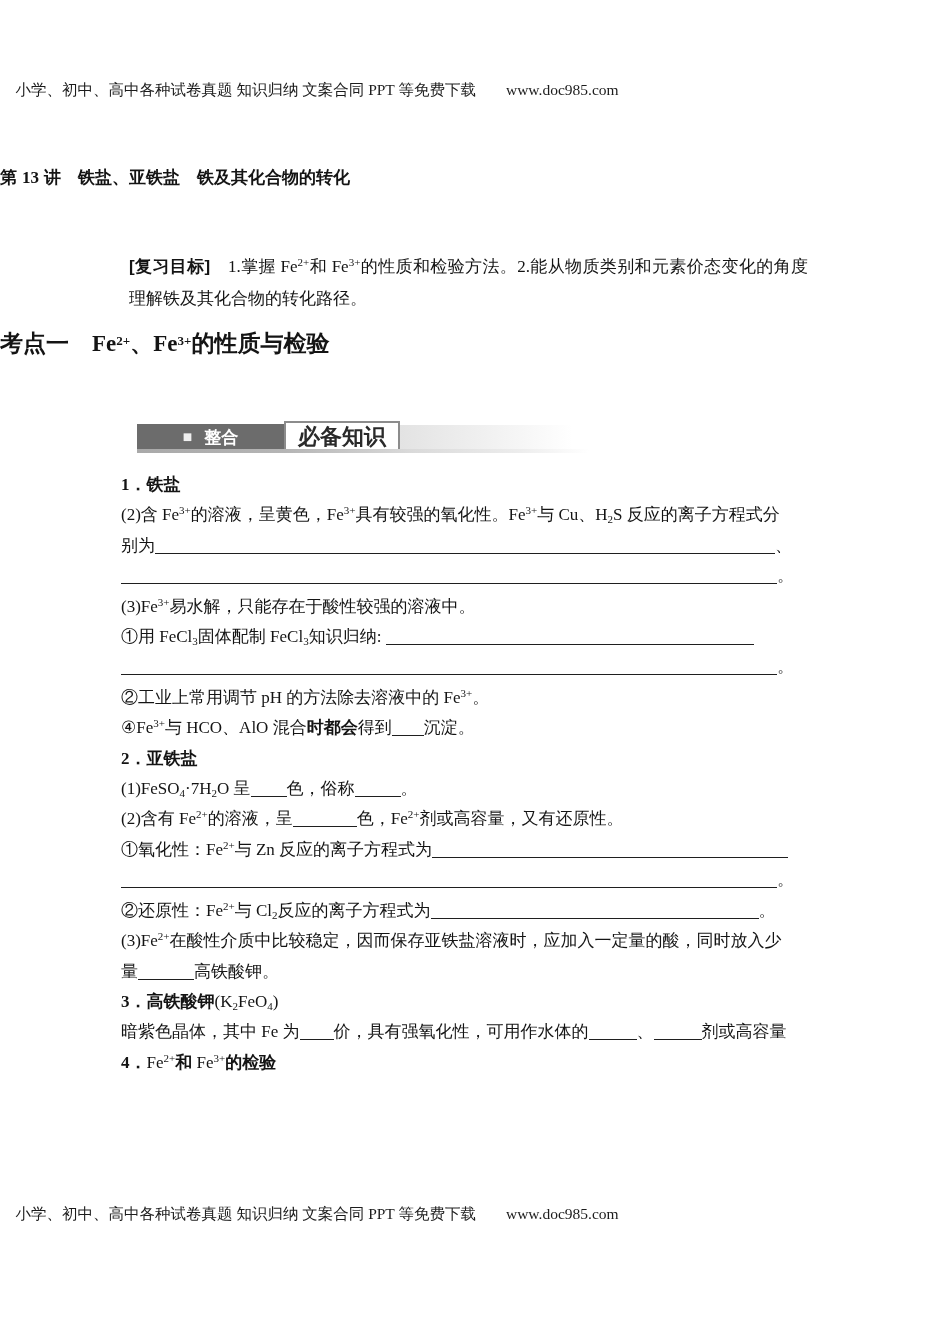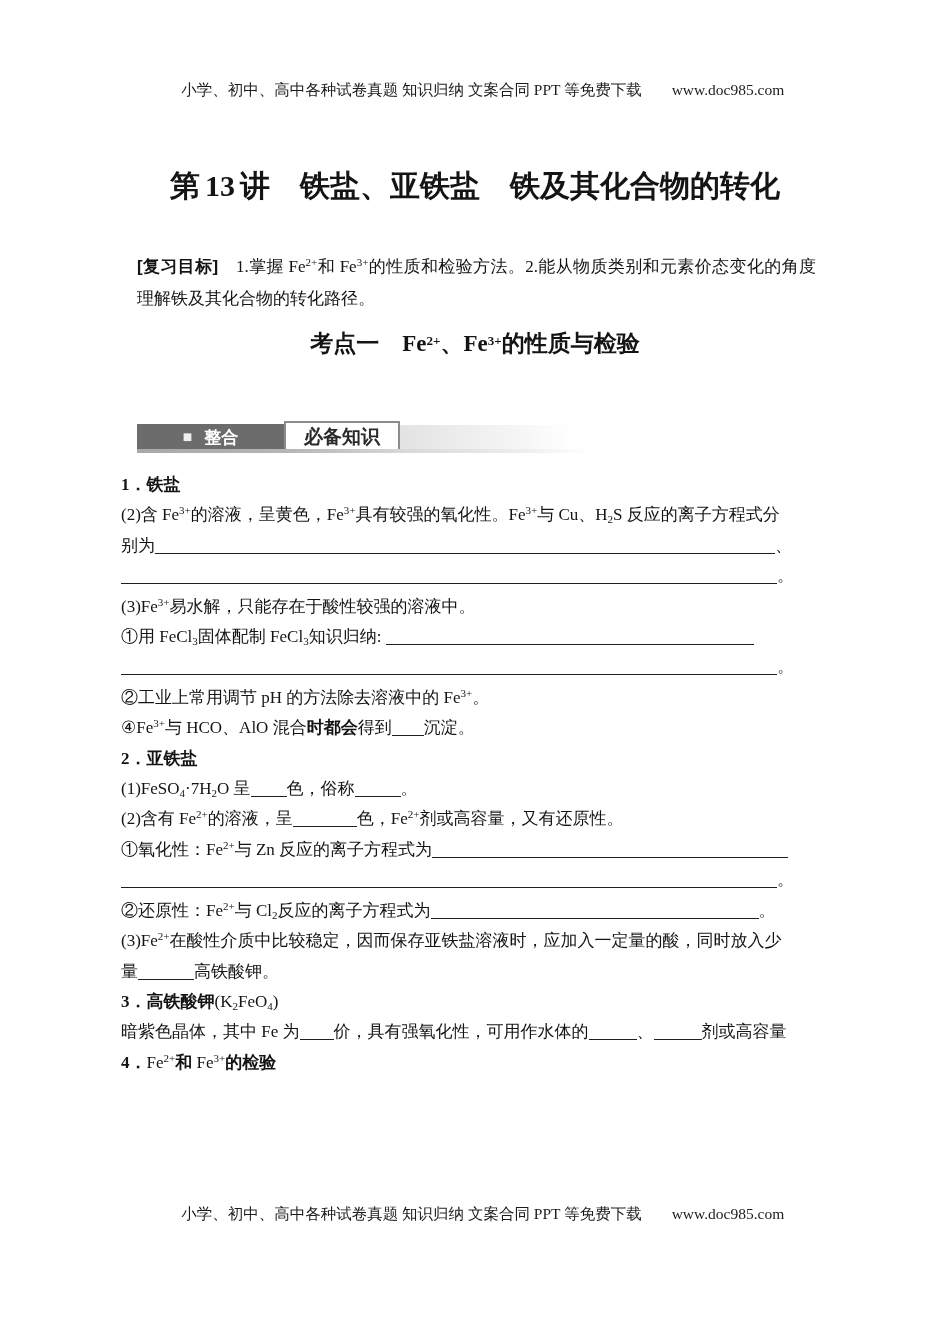--- a/index.html
+++ b/index.html
@@ -1,44 +1,44 @@
 <!DOCTYPE html>
 <html><head>
 <meta charset="utf-8">
 <style>
   html,body{margin:0;padding:0;background:#ffffff;}
   .page{
     position:relative;width:950px;height:1344px;background:#ffffff;overflow:hidden;
     font-family:"Liberation Serif","DejaVu Serif",serif;color:#141414;
   }
-  .center-line{position:absolute;left:0;width:100%;text-align:center;white-space:pre;}
+  .center-line{position:absolute;left:0;width:100%;text-align:left;white-space:pre;}
   .hf{font-size:15.5px;color:#1c1c1c;}
   .hf .url{margin-left:30px;}
-  .doc-title{top:166px;font-size:30px;font-weight:bold;}
+  .doc-title{top:166px;font-size:17px;font-weight:bold;}
   .doc-title .tb{margin:0 5px;}
   .topic-heading{top:328px;font-size:23px;font-weight:bold;}
   .topic-heading sup{font-size:13px;}
   .review{
-    position:absolute;top:251px;left:137px;width:679px;
+    position:absolute;top:251px;left:129px;width:679px;
     font-size:17px;line-height:31.5px;text-align:justify;
   }
   
   .banner{position:absolute;top:421px;left:137px;height:34px;}
   .banner .row{display:flex;align-items:center;}
   .tab-dark{
     width:147px;height:27px;background:#6c6c6c;color:#ffffff;
     display:flex;align-items:center;justify-content:center;gap:12px;
     font-size:17px;
   }
   .bullet{font-size:10px;line-height:10px;color:#efefef;
     font-family:"DejaVu Sans","Liberation Sans",sans-serif;}
   .tab-light{
     width:112px;height:28px;background:#ffffff;border:2px solid #8c8c8c;
     display:flex;align-items:center;justify-content:center;
-    font-size:19px;color:#2a2a2a;
+    font-size:22px;color:#2a2a2a;
   }
   .strip{width:172px;height:25px;background:linear-gradient(to right,#e3e3e3,#f6f6f6 70%,#ffffff);}
   .banner-shadow{
     position:absolute;left:0;top:28px;width:452px;height:4px;
     background:linear-gradient(to right,#a9a9a9 0%,#b5b5b5 33%,#d9d9d9 60%,#ededed 85%,#ffffff 100%);
   }
   
   .body-content{position:absolute;top:470px;left:121px;width:690px;font-size:17px;}
   .line{height:30.42px;line-height:30.42px;white-space:pre;}
   .blank{

